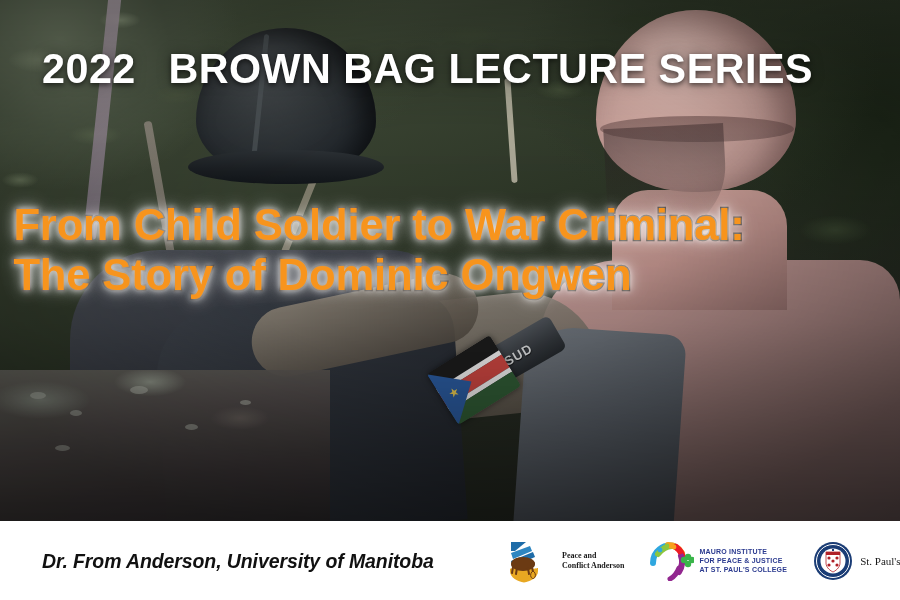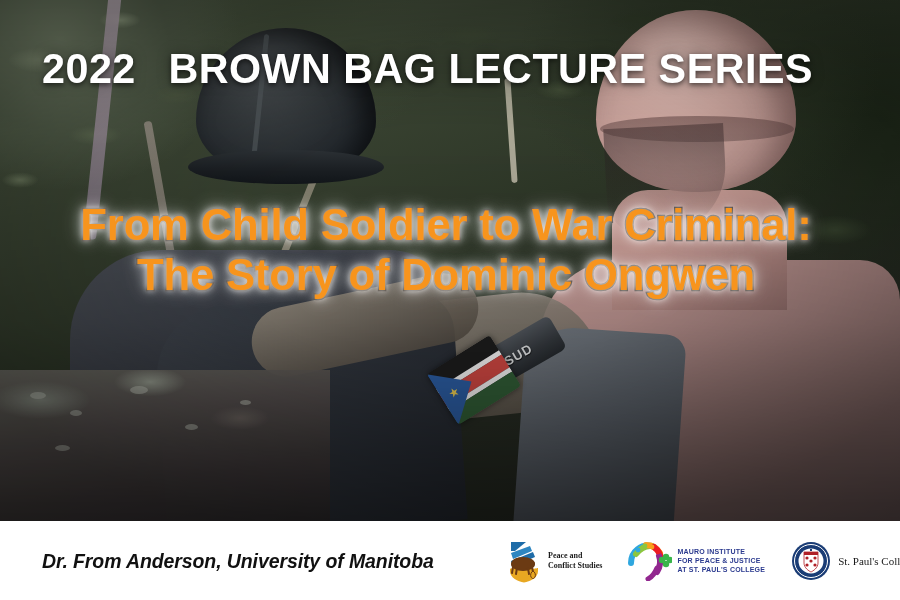--- a/index.html
+++ b/index.html
@@ -245,21 +245,20 @@
     transform-origin: left center;
     text-shadow: 0 2px 5px rgba(0,0,0,.55), 0 0 14px rgba(0,0,0,.35);
   }
   .series-year { margin-right: 34px; }
 
   .title-block {
     position: absolute;
     left: 0;
     top: 200px;
     width: 892px;
-    text-align: center;
     pointer-events: none;
   }
   .title-line {
     display: block;
     color: #F7941D;
     font-family: "Liberation Sans", sans-serif;
     font-weight: bold;
     font-size: 45px;
     line-height: 50px;
     letter-spacing: -0.2px;
@@ -304,21 +303,21 @@
     height: 79px;
     display: flex;
     align-items: center;
   }
   .logo { display: flex; align-items: center; }
   .logo-umpcs { margin-left: 6px; }
   .logo-mauro { margin-left: 26px; }
   .logo-stpauls { margin-left: 26px; }
 
   .logo-text-2l {
-    margin-left: 6px;
+    margin-left: 20px;
     font-family: "Liberation Serif", serif;
     font-weight: bold;
     font-size: 8px;
     line-height: 9.5px;
     color: #1a1a1a;
     white-space: nowrap;
   }
   .logo-text-3l {
     margin-left: 5px;
     font-family: "Liberation Sans", sans-serif;
@@ -413,21 +412,21 @@
           <path d="M5,15 L24,8 L26,13 L7,21 Z" fill="#2E86C1"></path>
           <path d="M5,23 L27,14 L29,19 L6,29 Z" fill="#1E6CA8"></path>
           <path d="M4,31 C4,31 10,28 18,30 C26,32 32,30 32,30 L32,33 C32,40 24,43.5 18,44.5 C12,43.5 4,40 4,33 Z" fill="#E8A822"></path>
           <ellipse cx="17" cy="26" rx="12" ry="7" fill="#6B3A13"></ellipse>
           <path d="M6,24 C8,20 12,19 16,20 C22,21 27,22 29,25 C29,29 24,31 17,31 C10,31 6,29 6,24 Z" fill="#6B3A13"></path>
           <path d="M7,29 L6,35 M11,30 L10,36 M22,30 L23,36 M26,29 L27,34" stroke="#6B3A13" stroke-width="2" stroke-linecap="round"></path>
           <path d="M27,33 C29,34 30,37 29,39 C28,41 26,41 25,39 C24,37 25,34 27,33 Z" fill="#E8A822" stroke="#6B3A13" stroke-width="1"></path>
         </svg>
         <div class="logo-text-2l">
           <div>Peace and</div>
-          <div>Conflict Studies</div>
+          <div>Conflict Anderson</div>
         </div>
       </div>
 
       <div class="logo logo-mauro">
         <svg width="44" height="40" viewBox="0 0 44 40">
           <path d="M3,22 C3,10 13,3 24,5" stroke="#2FA7DF" stroke-width="6" fill="none" stroke-linecap="round"></path>
           <path d="M8,13 C12,8 17,5 22,5" stroke="#8CC63F" stroke-width="6" fill="none" stroke-linecap="round"></path>
           <path d="M18,4 C24,4 29,7 32,12" stroke="#F9A01B" stroke-width="6" fill="none" stroke-linecap="round"></path>
           <path d="M26,6 C30,9 33,14 33,19" stroke="#ED1C24" stroke-width="6" fill="none" stroke-linecap="round"></path>
           <path d="M31,15 C33,20 32,26 29,31" stroke="#92278F" stroke-width="6" fill="none" stroke-linecap="round"></path>

